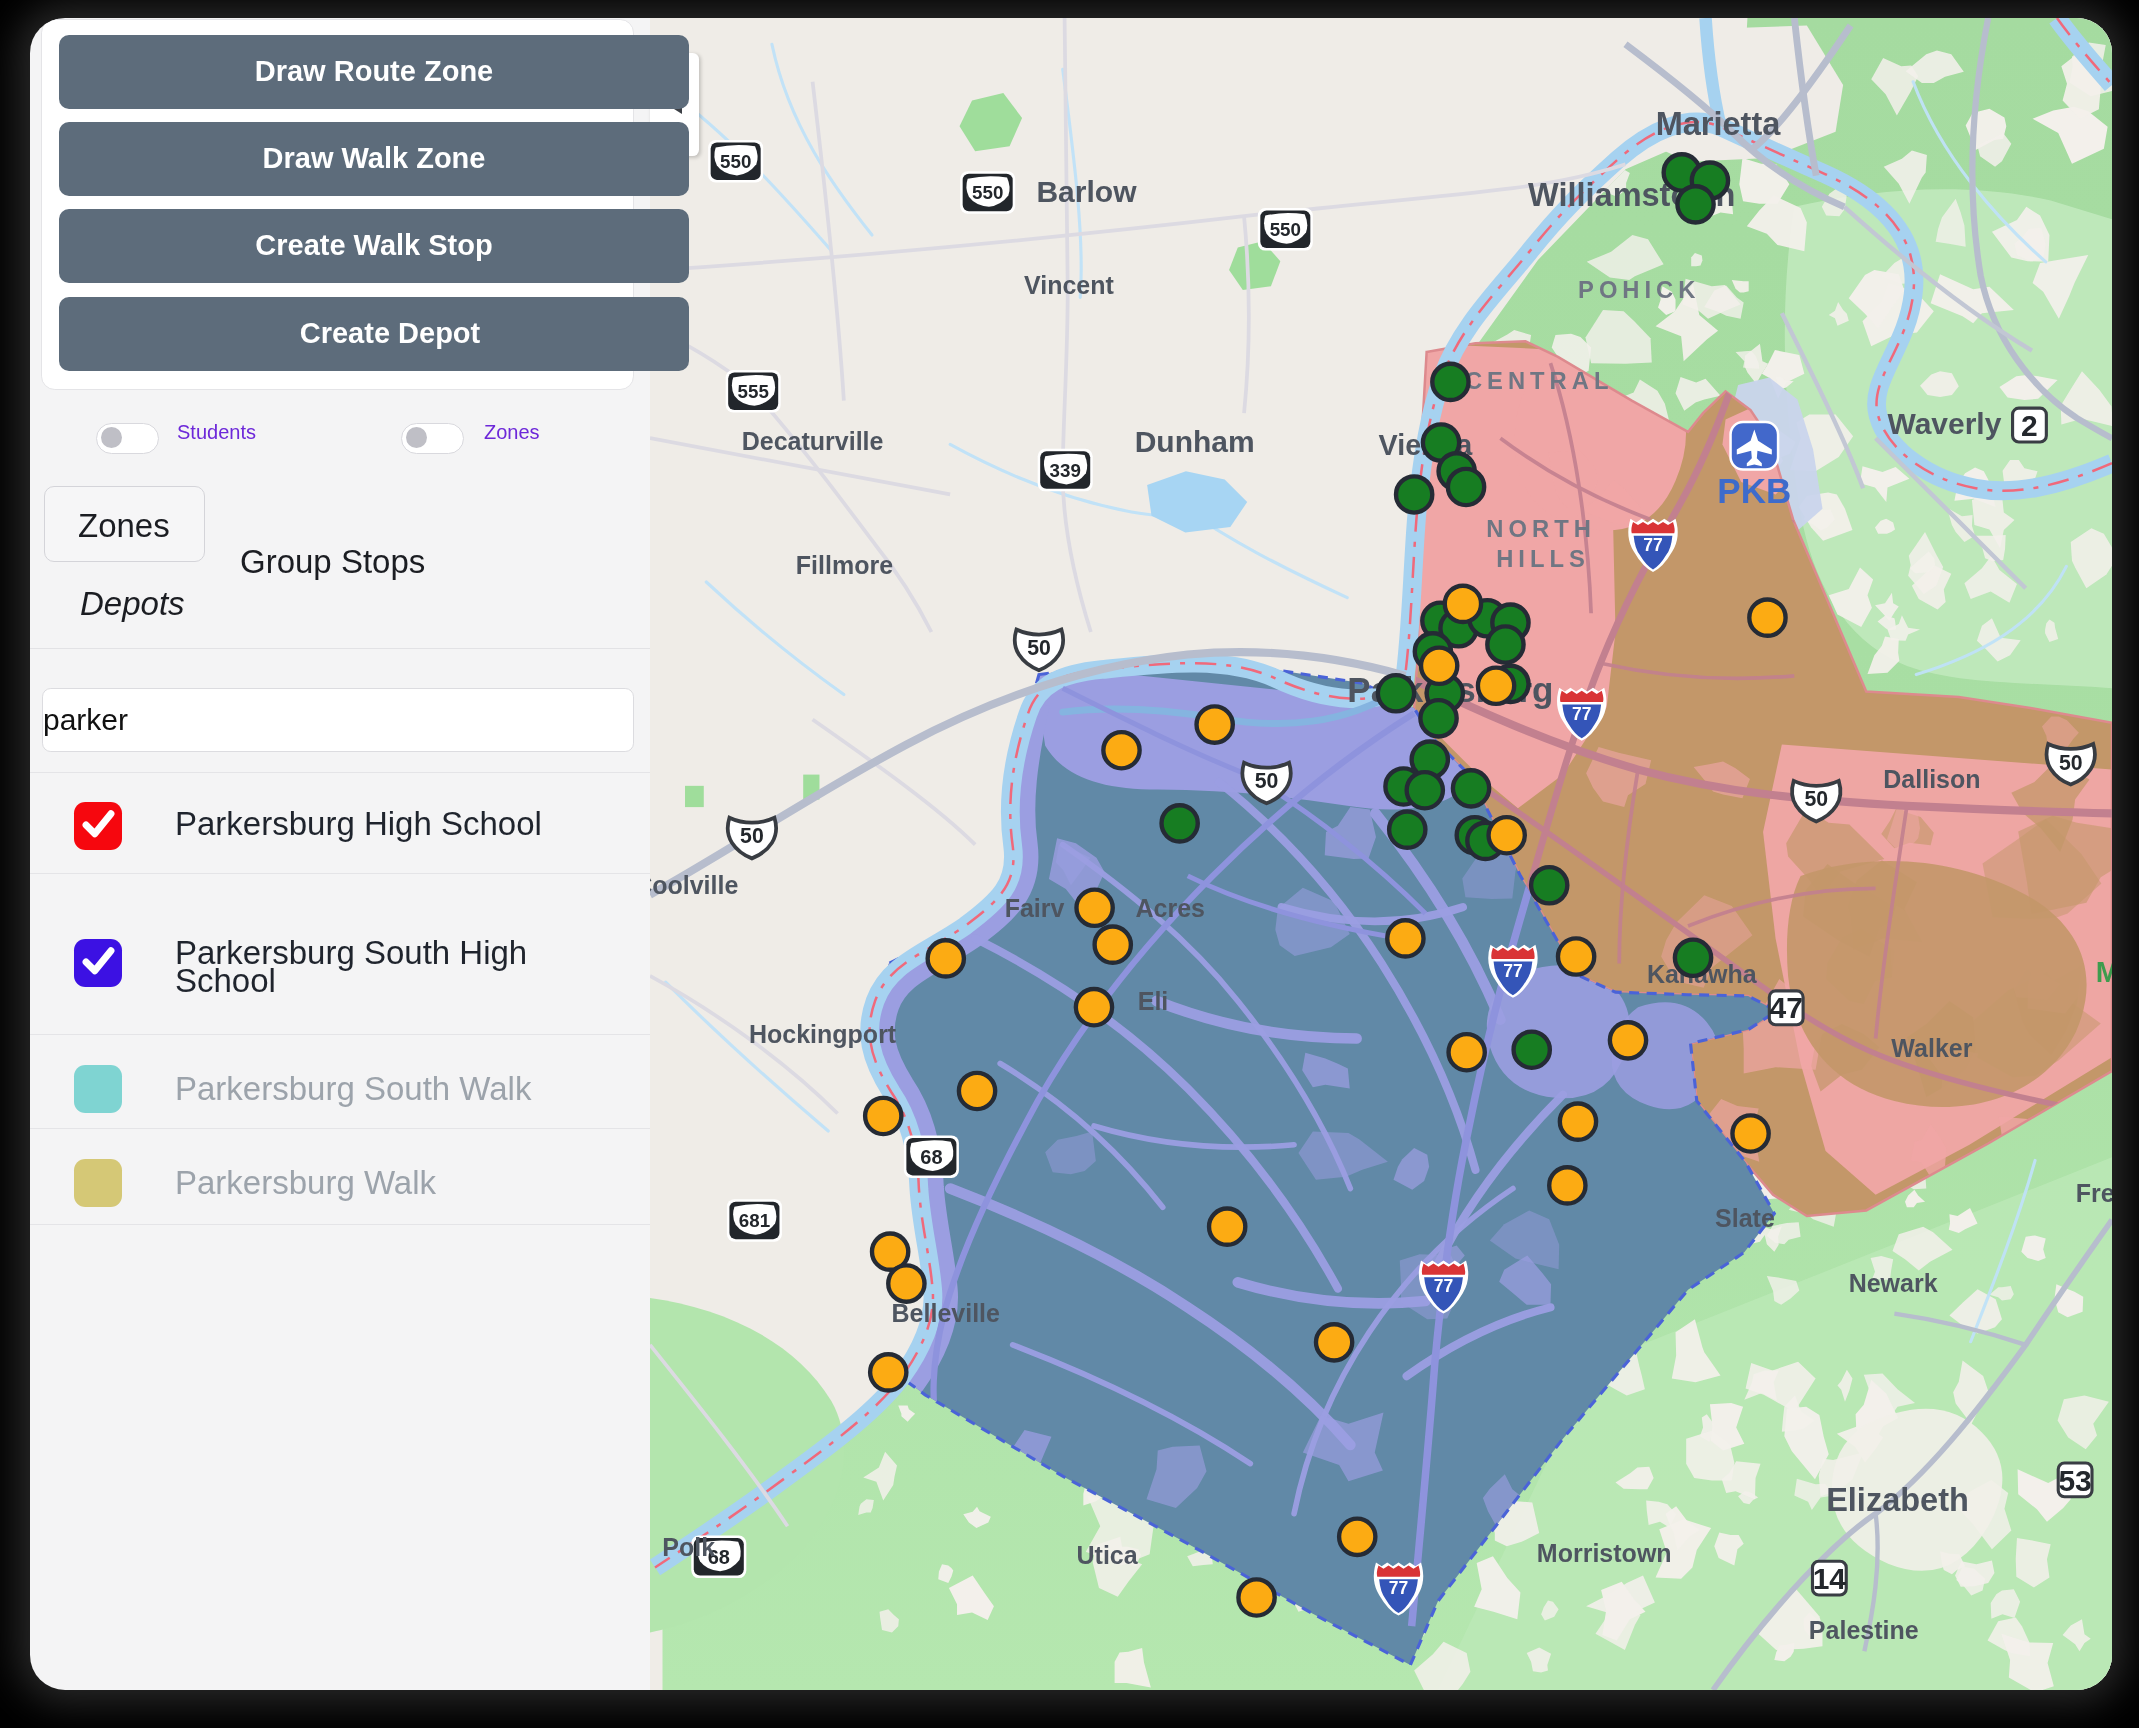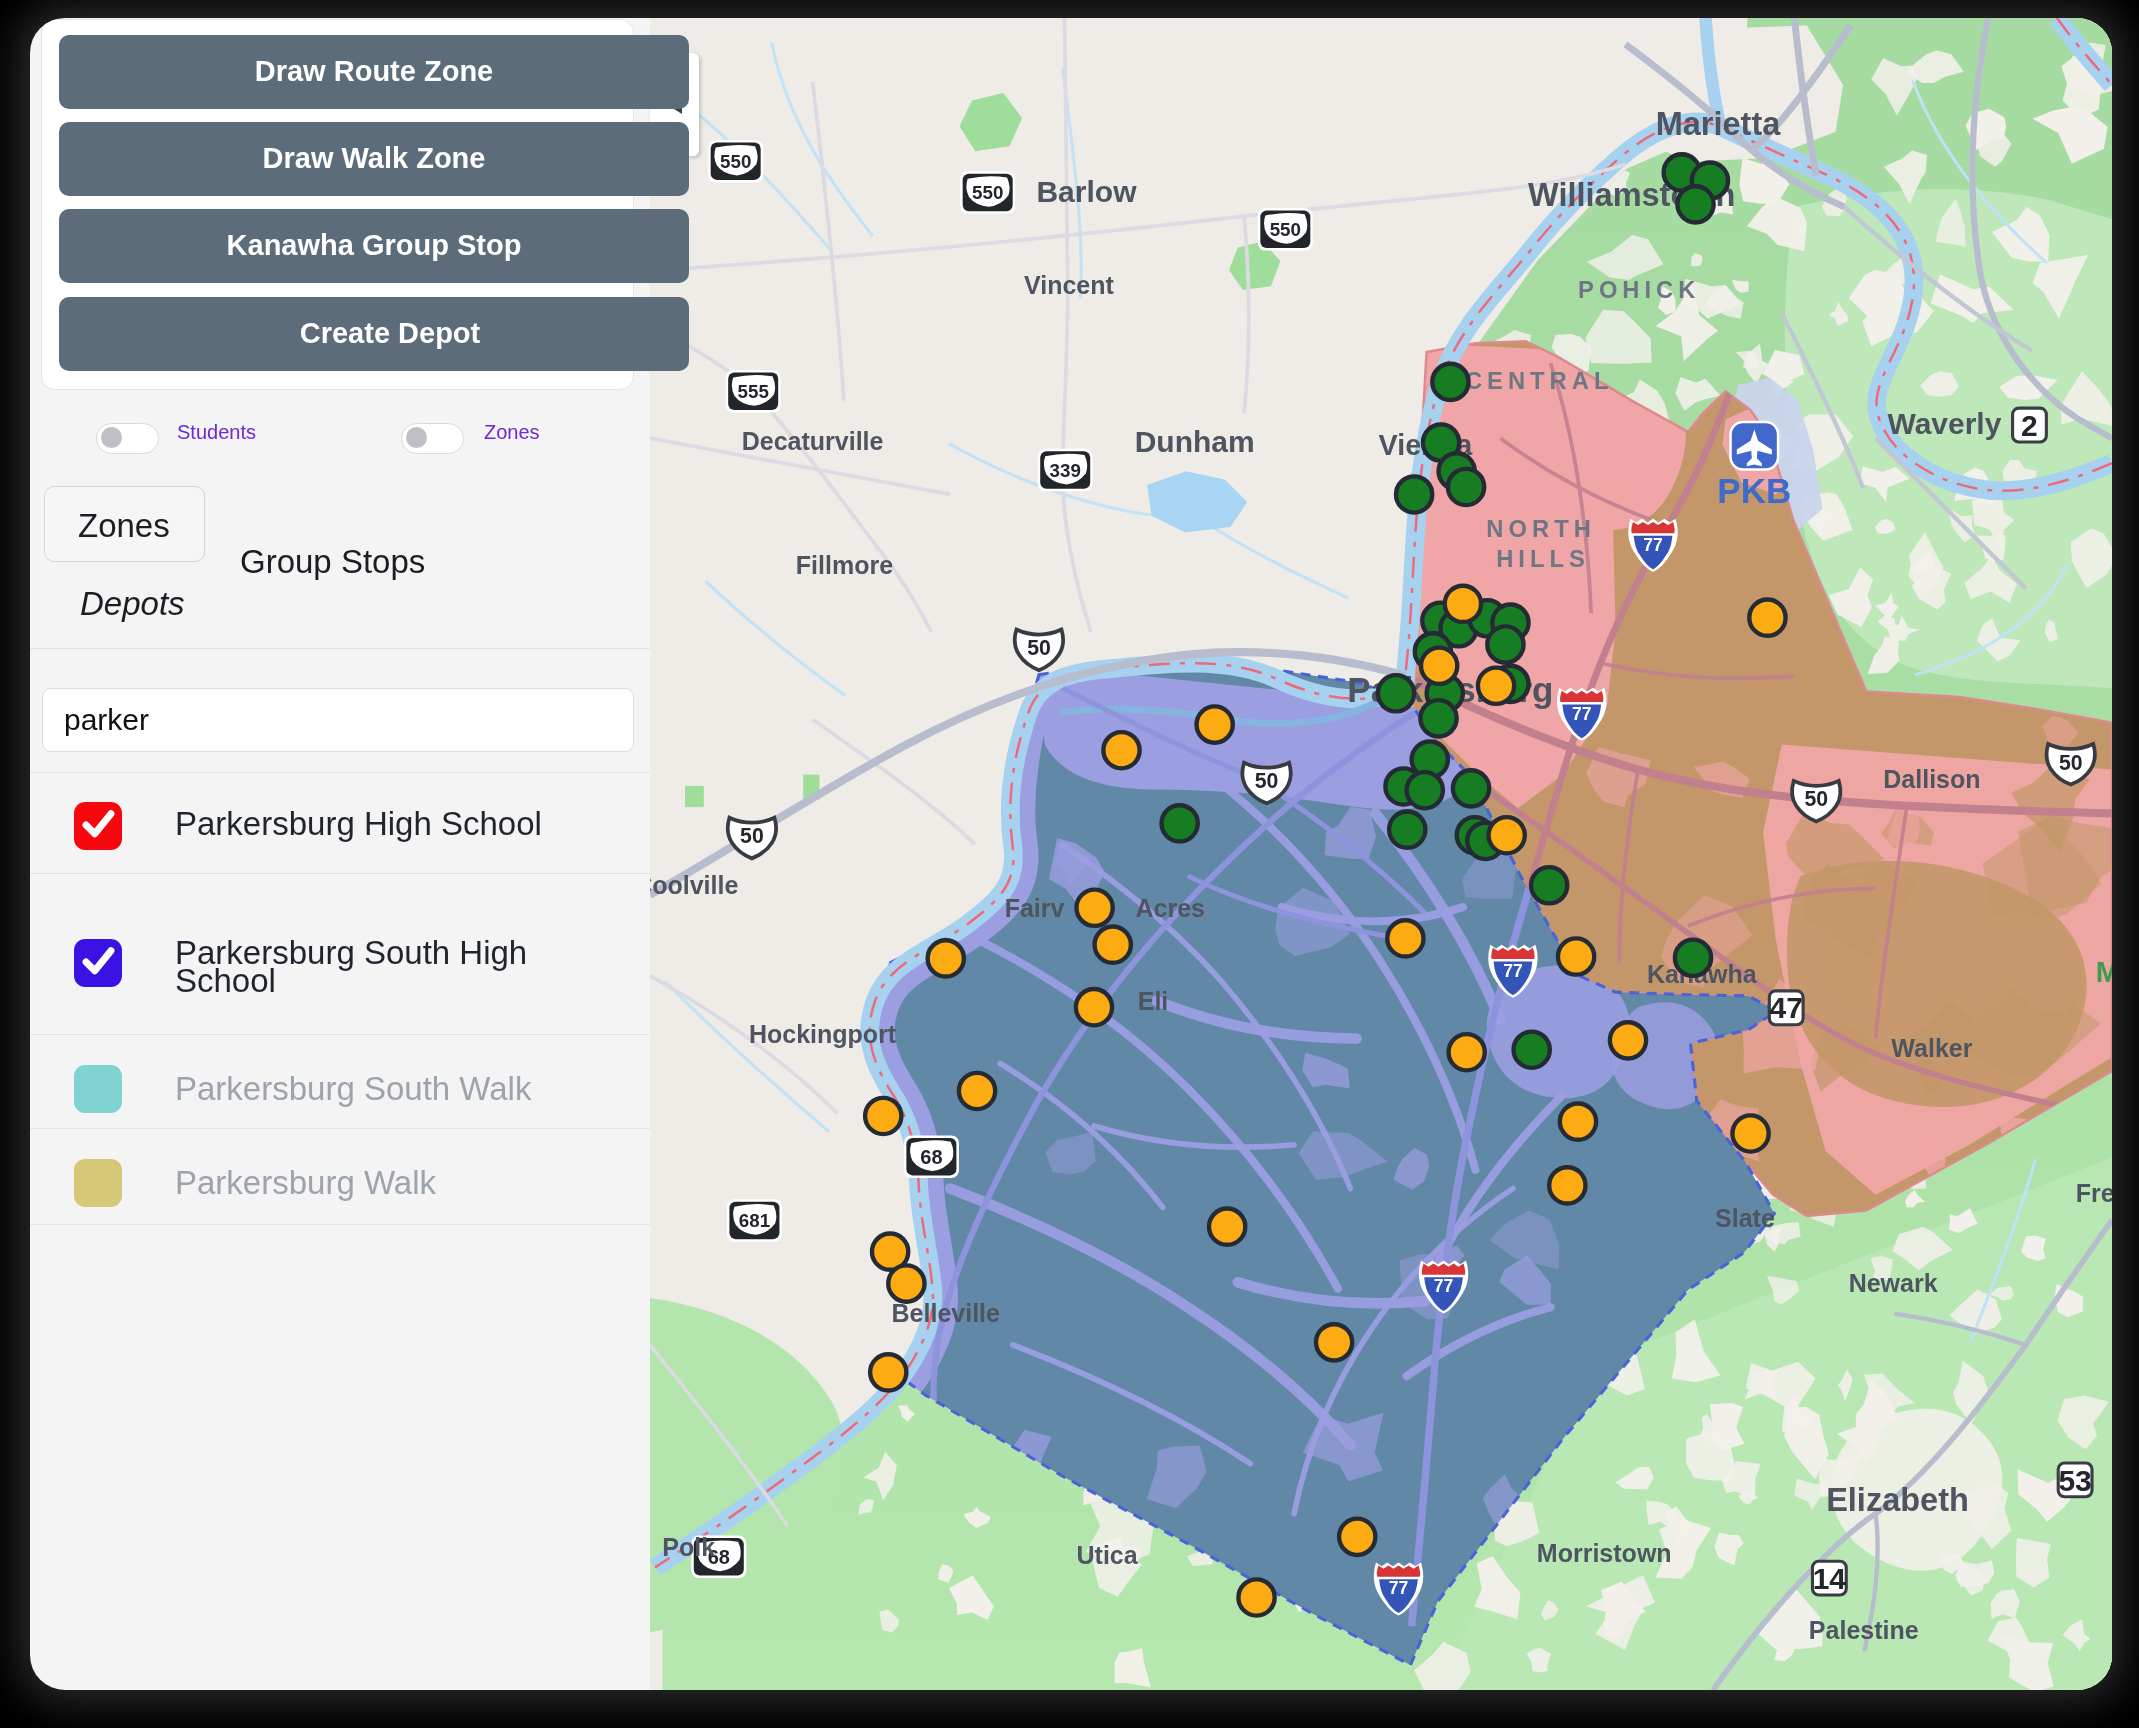--- a/index.html
+++ b/index.html
@@ -7,21 +7,21 @@
   .win { position:absolute; left:30px; top:17.5px; width:2082px; height:1672px; background:#f4f4f5; border-radius:35px; overflow:hidden; box-shadow:0 0 38px 12.5px rgba(90,90,90,0.45); }
   .map { position:absolute; left:620px; top:0; width:1462px; height:1672px; }
   .card { position:absolute; left:11.3px; top:1.3px; width:593px; height:371px; background:#fff; border:1.3px solid #e4e4e7; border-radius:13.8px; }
   .btn { position:absolute; left:29px; width:630px; height:74px; background:#5d6c7b; border-radius:10px; color:#fff; font-size:29px; font-weight:700; display:flex; align-items:center; justify-content:center; }
   .tgl { position:absolute; width:63px; height:31px; background:#fff; border:1.3px solid #d9d9de; border-radius:16.3px; }
   .tgl .knob { position:absolute; left:3.8px; top:3.1px; width:21px; height:21px; border-radius:50%; background:#bfbfc6; }
   .tlabel { position:absolute; font-size:20px; color:#6d28d9; }
   .tabsel { position:absolute; left:13.8px; top:468px; width:161px; height:76px; border:1.3px solid #d4d4d9; border-radius:10px; background:#f6f6f7; }
   .tabtxt { position:absolute; font-size:33px; color:#1b1d22; }
   .hr { position:absolute; left:0px; width:620px; height:1.3px; background:#e2e2e5; }
-  .search { position:absolute; left:12px; top:670px; width:592px; height:64px; background:#fff; border:1.3px solid #dcdce0; border-radius:8.8px; font-size:30px; color:#111; display:flex; align-items:center; padding-left:21px; }
+  .search { position:absolute; left:12px; top:670px; width:592px; height:64px; background:#fff; border:1.3px solid #dcdce0; border-radius:8.8px; font-size:30px; color:#111; display:flex; align-items:center; }
   .row { position:absolute; left:0px; width:620px; border-bottom:1.3px solid #e4e4e7; }
   .chk { position:absolute; left:44px; width:48px; height:48px; border-radius:11.3px; }
   .chk svg { position:absolute; left:7.5px; top:8.8px; }
   .rtxt { position:absolute; left:115px; font-size:33px; color:#1f242d;margin-left:30px; }
   .gtxt { color:#9ca3ab; }
   .collapse { position:absolute; left:620px; top:35px; width:49px; height:103px; background:#fff; border-radius:0 6.3px 6.3px 0; box-shadow:1.3px 1.3px 3.8px rgba(0,0,0,0.18); }
   .collapse:after { content:""; position:absolute; left:16.3px; top:41px; border-right:16.3px solid #3c4046; border-top:10.6px solid transparent; border-bottom:10.6px solid transparent; }
 </style>
 </head>
 <body>
@@ -618,21 +618,21 @@
         <circle cx="2134" cy="2146" r="29" fill="#fcab13"></circle>
         <circle cx="2171" cy="2457" r="29" fill="#fcab13"></circle>
         <circle cx="2010" cy="2554" r="29" fill="#fcab13"></circle>
       </g>
     </svg>
   <div class="collapse"></div>
 
   <div class="card"></div>
   <div class="btn" style="top:17px;">Draw Route Zone</div>
   <div class="btn" style="top:104px;">Draw Walk Zone</div>
-  <div class="btn" style="top:191px;">Kanawha Group Stop</div>
+  <div class="btn" style="top:191px;">Create Walk Stop</div>
   <div class="btn" style="top:279px;padding-left:32px;">Create Depot</div>
   <div class="tgl" style="left:66px; top:405px;">
       <div class="knob"></div>
     </div>
   <div class="tlabel" style="left:147px; top:403px;">Students</div>
   <div class="tgl" style="left:371px; top:405px;">
       <div class="knob"></div>
     </div>
   <div class="tlabel" style="left:454px; top:403px;">Zones</div>
   <div class="tabsel"></div>

